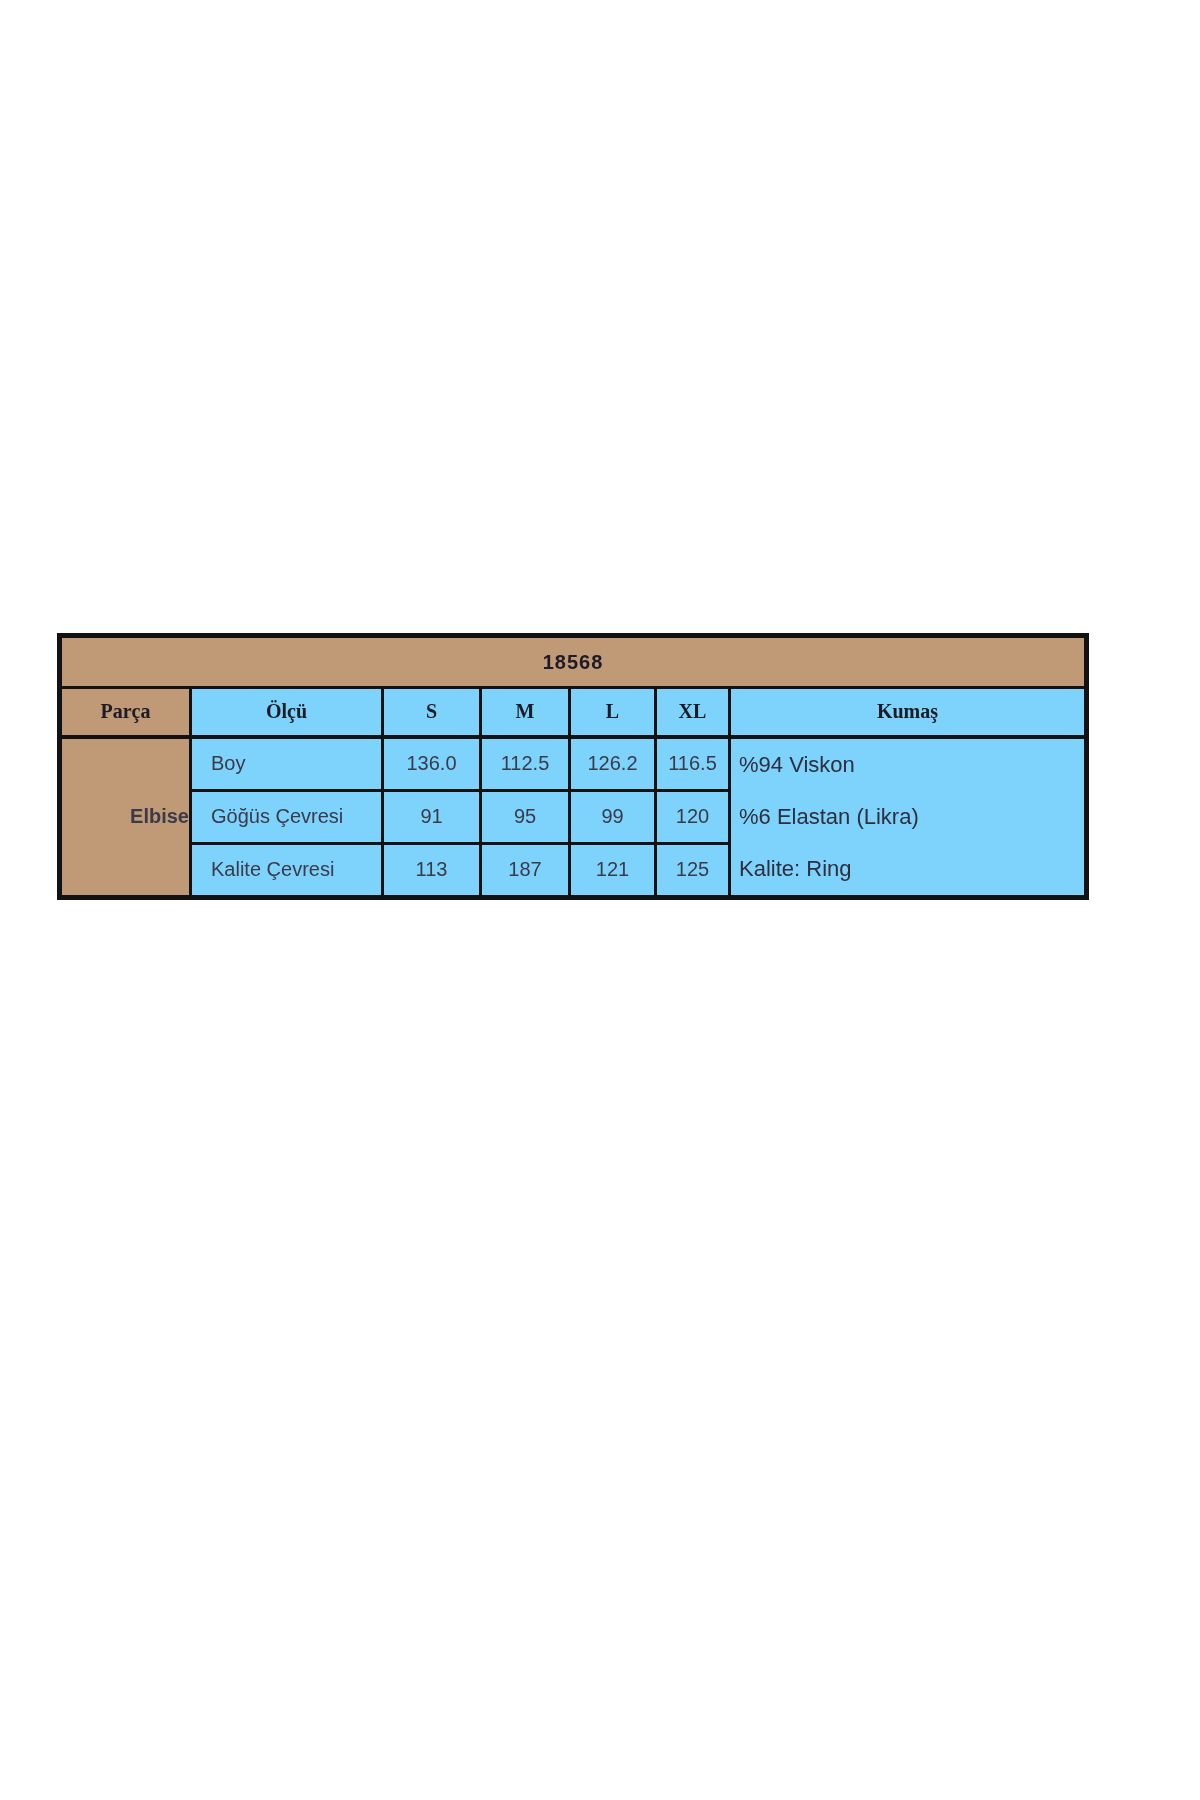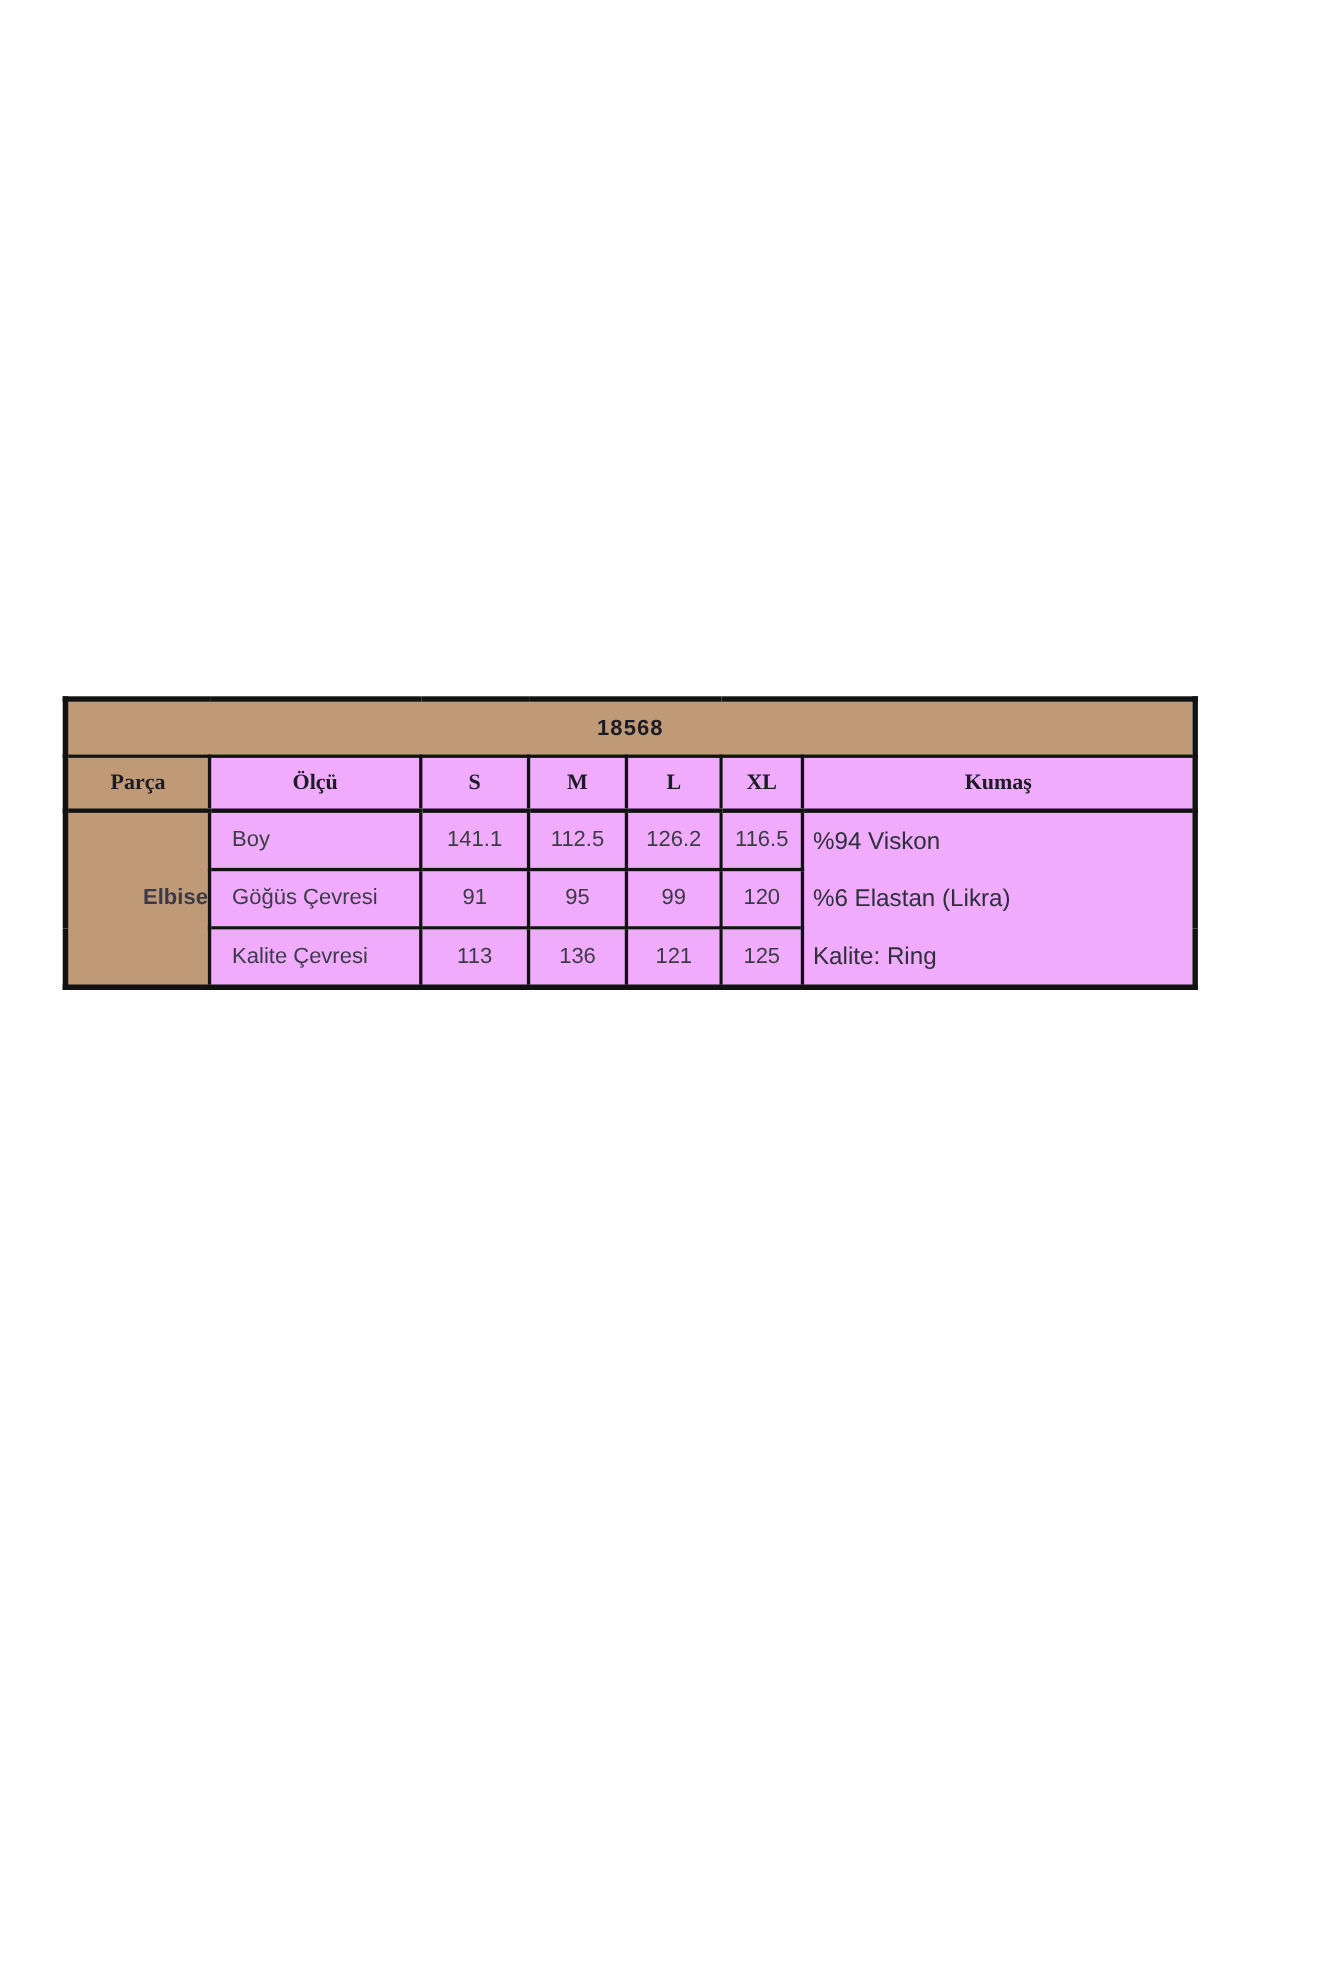--- a/index.html
+++ b/index.html
@@ -25,21 +25,21 @@
     color: #22222e;
   }
   table.size-chart td {
     border: 3px solid #121212;
     font-size: 20px;
     vertical-align: middle;
     overflow: hidden;
     white-space: nowrap;
   }
   .tan { background: #c09a76; }
-  .white-bg { background: #f0abfc; }
+  .white-bg { background: #7dd3fc; }
   .bold { font-weight: bold; color: #1c1c26; }
   .center { text-align: center; }
   .left { text-align: left; padding-left: 19px; }
   td.title-cell {
     height: 52px;
     border-bottom: 5px solid #121212;
     font-size: 21px;
     letter-spacing: 1px;
   }
   tr.header-row td {
@@ -82,39 +82,39 @@
         <td class="white-bg bold center">Ölçü</td>
         <td class="white-bg bold center">S</td>
         <td class="white-bg bold center">M</td>
         <td class="white-bg bold center">L</td>
         <td class="white-bg bold center">XL</td>
         <td class="white-bg bold center">Kumaş</td>
       </tr>
       <tr class="body-row">
         <td rowspan="3" class="tan part-cell">Elbise</td>
         <td class="white-bg left">Boy</td>
-        <td class="white-bg center">141.1</td>
+        <td class="white-bg center">136.0</td>
         <td class="white-bg center">112.5</td>
         <td class="white-bg center">126.2</td>
         <td class="white-bg center">116.5</td>
         <td rowspan="3" class="white-bg fabric-cell">
           <div class="fabric-line">%94 Viskon</div>
           <div class="fabric-line">%6 Elastan (Likra)</div>
           <div class="fabric-line">Kalite: Ring</div>
         </td>
       </tr>
       <tr class="body-row">
         <td class="white-bg left">Göğüs Çevresi</td>
         <td class="white-bg center">91</td>
         <td class="white-bg center">95</td>
         <td class="white-bg center">99</td>
         <td class="white-bg center">120</td>
       </tr>
       <tr class="body-row">
         <td class="white-bg left">Kalite Çevresi</td>
         <td class="white-bg center">113</td>
-        <td class="white-bg center">136</td>
+        <td class="white-bg center">187</td>
         <td class="white-bg center">121</td>
         <td class="white-bg center">125</td>
       </tr>
     </tbody>
   </table>
 </div>
 
 </body></html>

